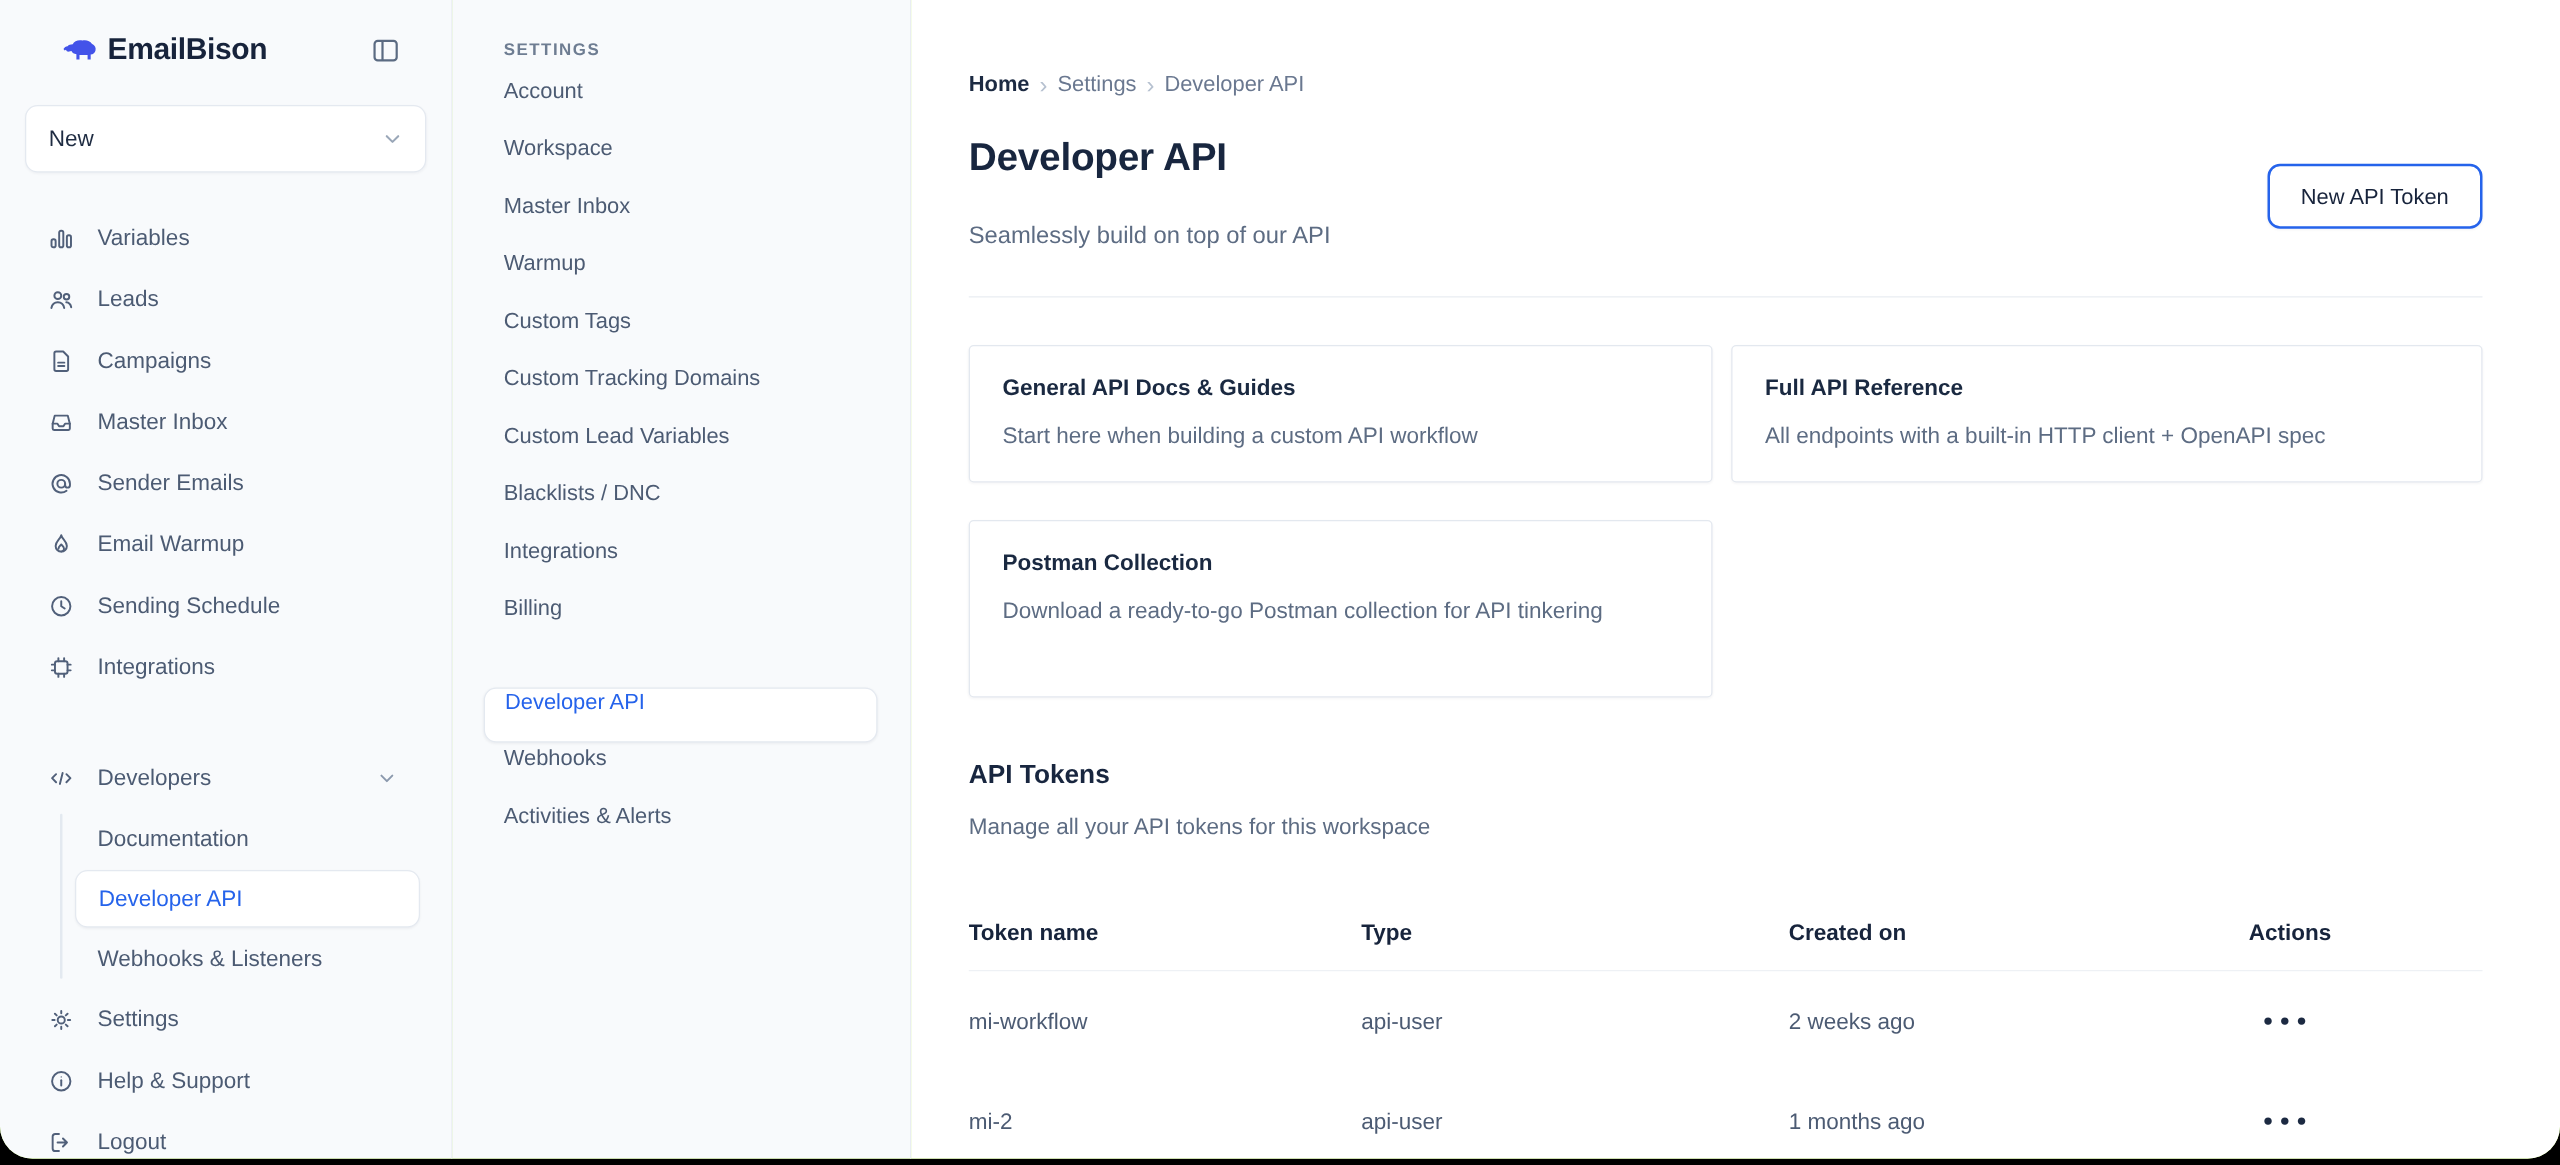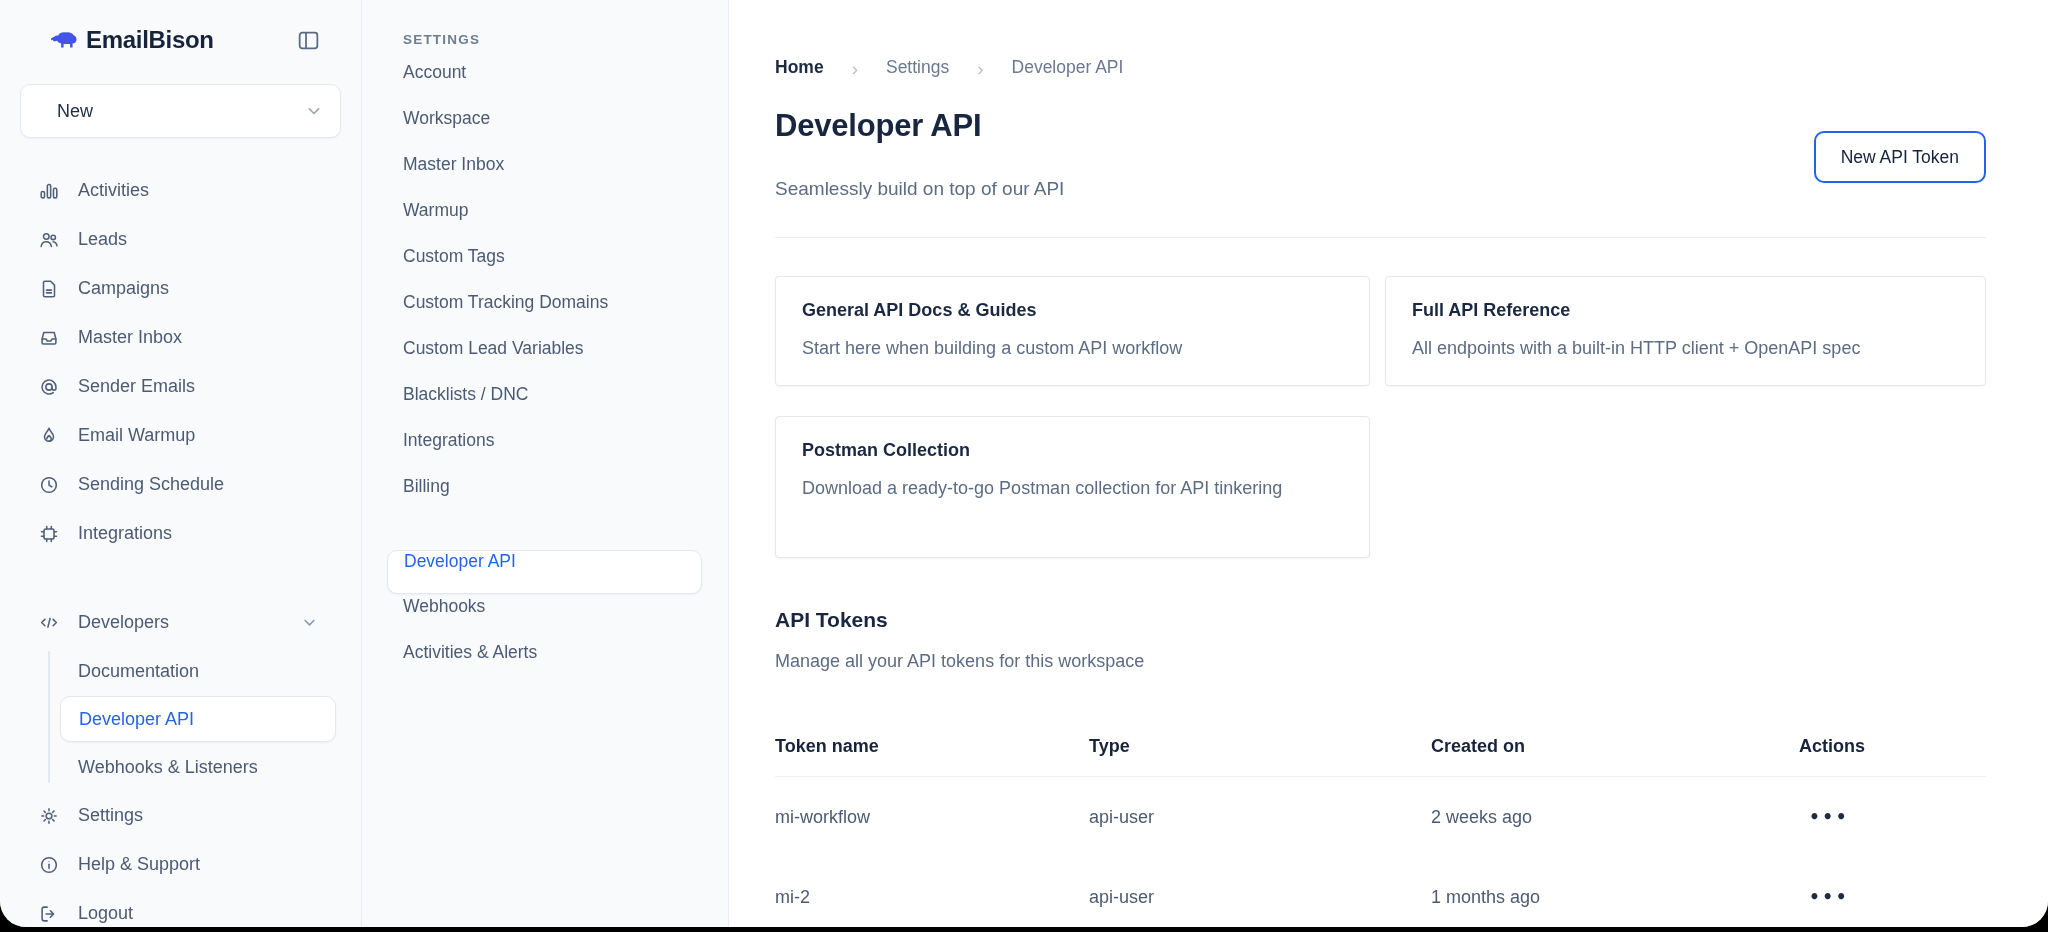--- a/index.html
+++ b/index.html
@@ -22,21 +22,21 @@
     border-right:1px solid #e9edf3; overflow:hidden;
   }
   .sb1-header { display:flex; align-items:center; justify-content:space-between; padding:26px 40px 0 50px; }
   .logo { display:flex; align-items:center; gap:8px; }
   .logo-text { font-size:24px; font-weight:700; color:#17233b; letter-spacing:-0.3px; }
   .icon-btn { background:none; border:none; padding:0; cursor:pointer; display:flex; }
   .workspace-select {
     margin:30px 20px 0 20px; height:54px; background:#fff;
     border:1px solid #e4e9f0; border-radius:10px;
     display:flex; align-items:center; justify-content:space-between;
-    padding:0 16px 0 36px; font-size:18px; color:#1f2c42; cursor:pointer;
+    padding:0 16px 0 18px; font-size:18px; color:#1f2c42; cursor:pointer;
     box-shadow:0 1px 2px rgba(16,24,40,.04);
   }
   .nav { margin-top:28px; }
   .nav-item {
     height:49px; display:flex; align-items:center;
     padding:0 20px 0 38px; gap:18px; font-size:18px; color:#4c5b73; cursor:pointer;
   }
   .nav-item .spacer { flex:1; }
   .nav-item.dev-row { margin-top:40px; }
   .submenu { position:relative; }
@@ -70,21 +70,21 @@
   }
   .settings-item.active {
     height:44px; margin:28px 0 2px 25px; padding-left:16px;
     background:#fff; border:1px solid #e4e9f0; border-radius:10px;
     color:#2563eb; font-weight:500;
     box-shadow:0 1px 2px rgba(16,24,40,.05);
   }
 
   
   .main { flex:1; background:#fff; padding:0 62px 0 46px; overflow:hidden; }
-  .breadcrumb { margin-top:57px; display:flex; align-items:center; gap:28px; font-size:17.5px; }
+  .breadcrumb { margin-top:57px; display:flex; align-items:center; gap:8px; font-size:17.5px; }
   .bc-current { color:#1c2a42; font-weight:600; }
   .bc-sep { color:#b6c1d0; font-size:19px; line-height:1; padding-top:1px; }
   .bc-muted { color:#6a7890; cursor:pointer; }
   .header-row { display:flex; justify-content:space-between; align-items:flex-start; margin-top:28px; }
   .page-title { font-size:31px; line-height:40px; font-weight:700; color:#18263f; letter-spacing:-0.2px; }
   .page-sub { margin-top:32px; font-size:19px; color:#5d6c83; }
   .new-token-btn {
     margin-top:25px; height:52px; padding:0 25px;
     background:#fff; border:2px solid #2563eb; border-radius:10px;
     font-size:17.5px; font-weight:500; color:#17233b; cursor:pointer;
@@ -152,21 +152,21 @@
         </svg>
     </div>
 
     <nav class="nav">
       <div class="nav-item">
         <svg class="ic" width="22" height="22" viewBox="0 0 24 24" fill="none" stroke="#51607a" stroke-width="1.7" stroke-linecap="round" stroke-linejoin="round">
           <rect x="3.5" y="12.5" width="3.6" height="7" rx="1.6"></rect>
             <rect x="10.2" y="5" width="3.6" height="14.5" rx="1.6"></rect>
             <rect x="16.9" y="9" width="3.6" height="10.5" rx="1.6"></rect>
         </svg>
-        <span>Activities</span>
+        <span>Variables</span>
       </div>
       <div class="nav-item">
         <svg class="ic" width="22" height="22" viewBox="0 0 24 24" fill="none" stroke="#51607a" stroke-width="1.7" stroke-linecap="round" stroke-linejoin="round">
           <circle cx="9" cy="8.2" r="3"></circle>
             <path d="M3.4 19c.6-3.1 2.9-5 5.6-5s5 1.9 5.6 5"></path>
             <circle cx="16.6" cy="9.2" r="2.4"></circle>
             <path d="M16.4 14c2.3.2 3.8 1.8 4.3 4.3"></path>
         </svg>
         <span>Leads</span>
       </div>

